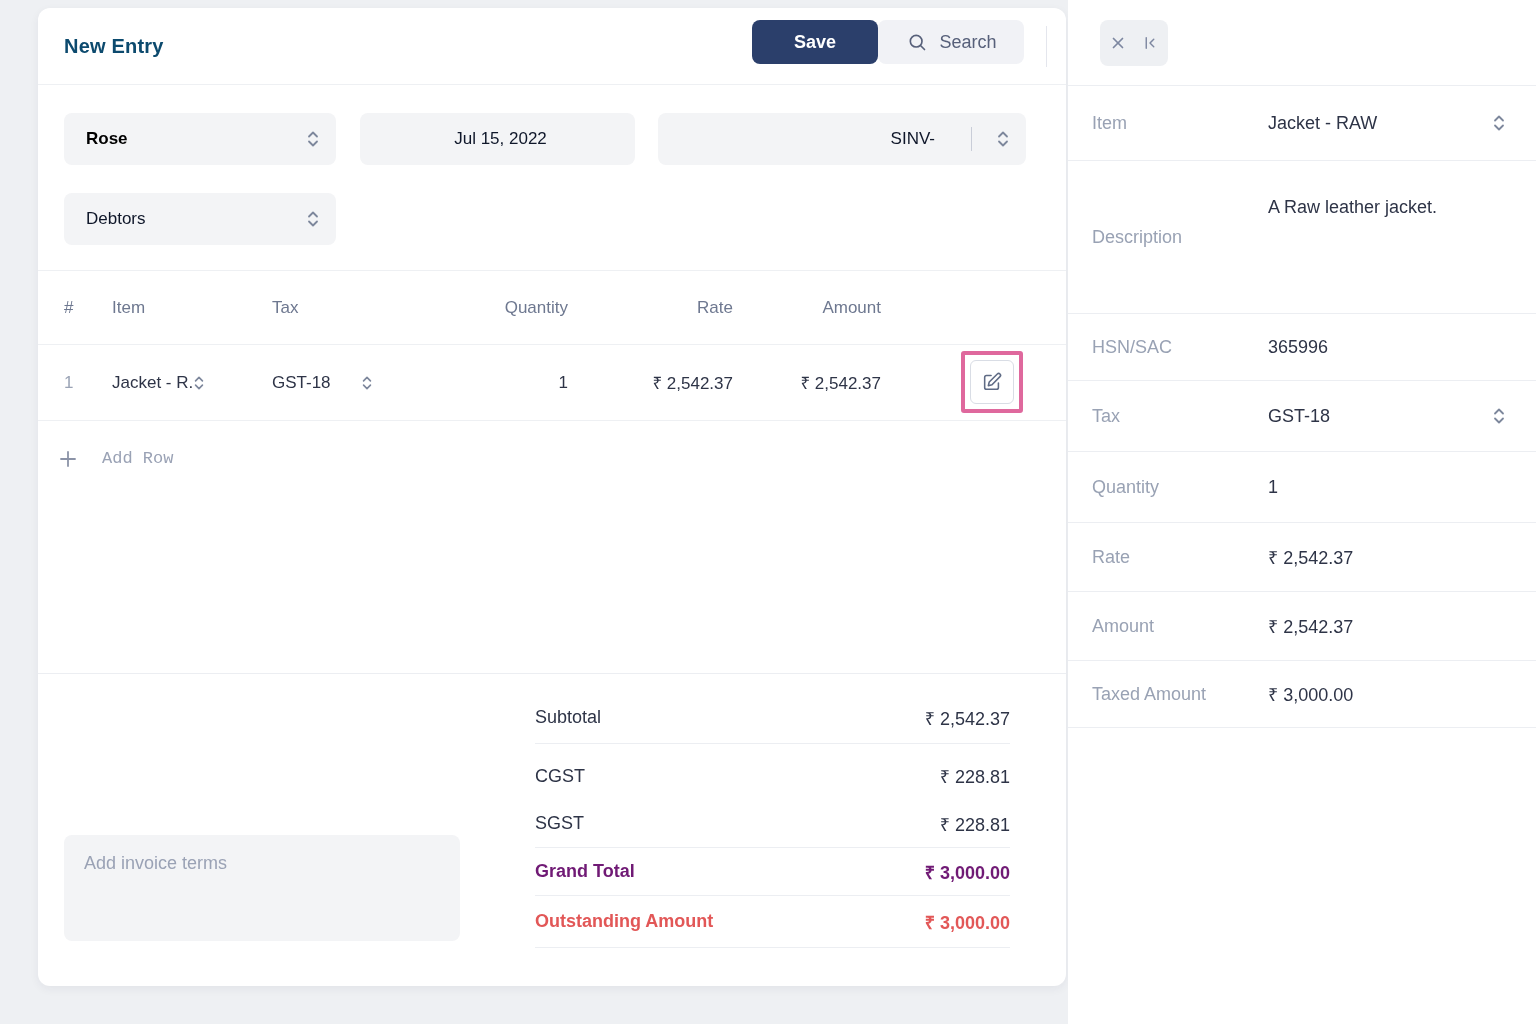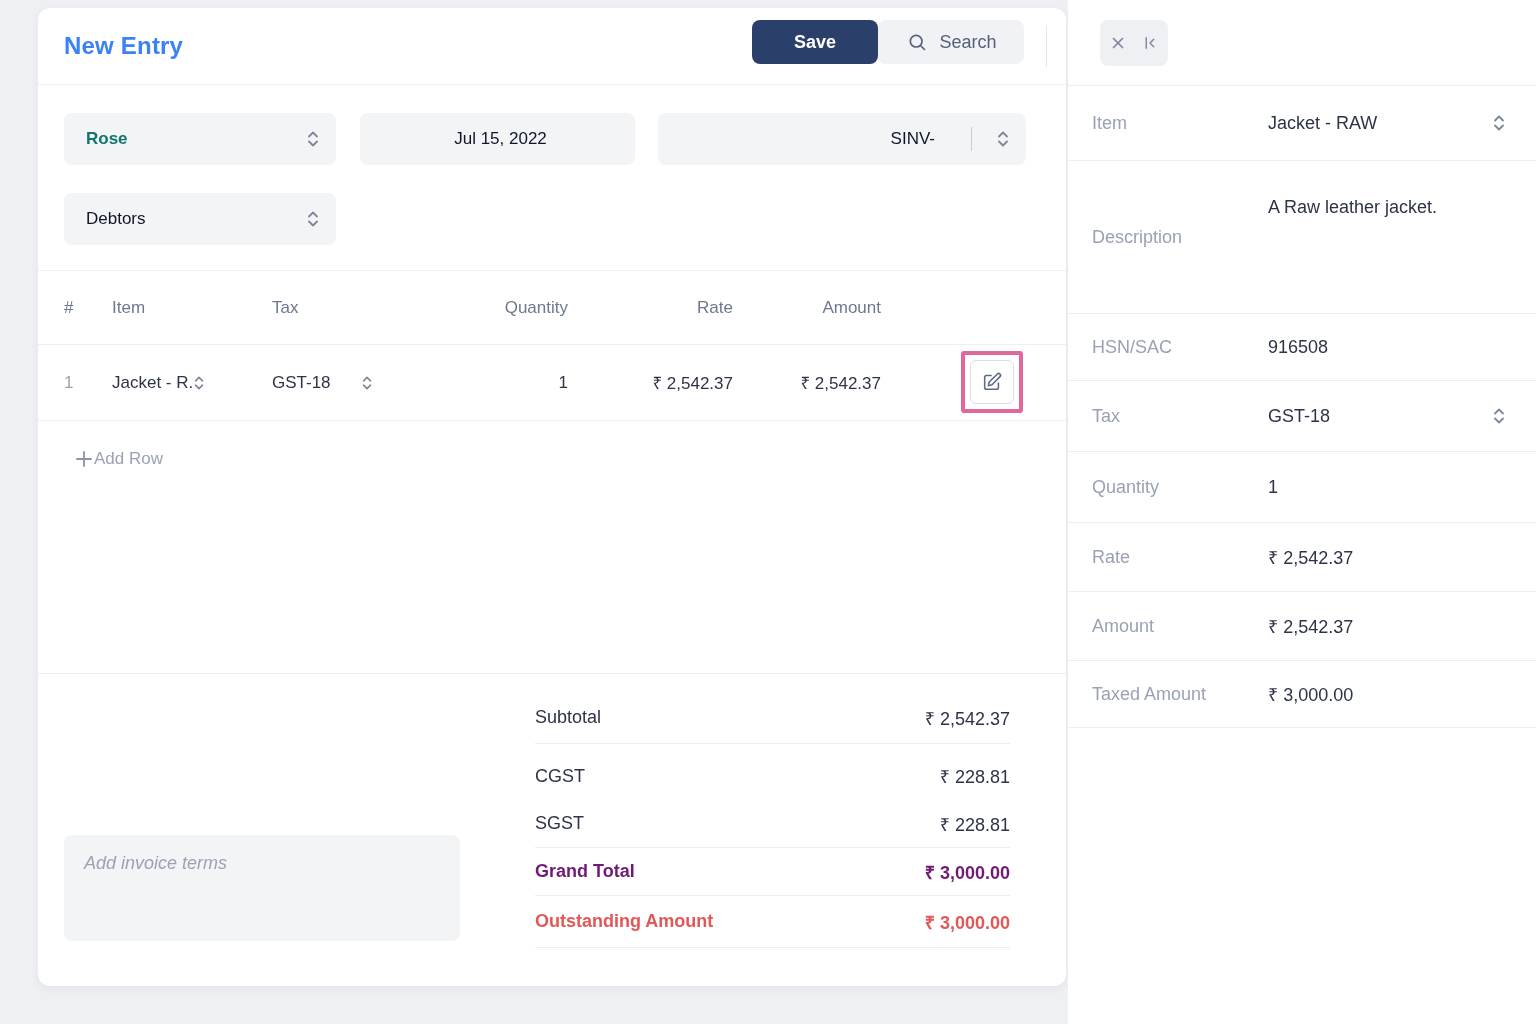--- a/index.html
+++ b/index.html
@@ -5,34 +5,34 @@
   * { margin:0; padding:0; box-sizing:border-box; }
   html,body { width:1536px; height:1024px; overflow:hidden; }
   body { background:#eef0f3; font-family:"Liberation Sans", sans-serif; color:#2e3447; position:relative; }
 
   
   .card { position:absolute; left:38px; top:8px; width:1028px; height:978px;
           background:#fff; border-radius:12px; box-shadow:0 3px 10px rgba(30,40,70,.06); }
 
   .card-header { position:relative; height:77px; border-bottom:1px solid #eef0f3; }
   .page-title { position:absolute; left:26px; top:50%; transform:translateY(-50%);
-                font-size:24px; font-weight:700; color:#3b82f6; letter-spacing:.2px; }
+                font-size:20px; font-weight:700; color:#0c4a6e; letter-spacing:.2px; }
   .btn-save { position:absolute; left:714px; top:12px; width:126px; height:44px;
               background:#2b3f6b; color:#fff; font-size:18px; font-weight:600;
               border:none; border-radius:8px; cursor:pointer; font-family:inherit; }
   .btn-search { position:absolute; left:840px; top:12px; width:146px; height:44px;
                 background:#f1f2f6; color:#57607a; font-size:18px; border:none; border-radius:8px;
                 display:flex; align-items:center; justify-content:center; gap:10px; cursor:pointer; font-family:inherit; }
   .header-vdiv { position:absolute; left:1008px; top:18px; width:1px; height:41px; background:#e4e6ed; }
 
   
   .field { position:absolute; height:52px; background:#f3f4f6; border-radius:8px;
            display:flex; align-items:center; font-size:17px; color:#0f172a; padding:0 16px 0 22px; }
   .field .grow { flex:1; }
-  .f-party   { left:26px;  top:105px; width:272px; font-weight:700; color:#0f766e; }
+  .f-party   { left:26px;  top:105px; width:272px; font-weight:700; color:#000000; }
   .f-date    { left:322px; top:105px; width:275px; justify-content:center; font-weight:500; }
   .f-series  { left:620px; top:105px; width:368px; justify-content:flex-end; gap:10px; }
   .f-account { left:26px;  top:185px; width:272px; }
   .text-cursor { width:1px; height:24px; background:#c9cdd8; margin:0 14px 0 26px; }
 
   
   .tbl-grid { display:grid; grid-template-columns:48px 160px 146px 150px 165px 148px;
               padding-left:26px; align-items:center; }
   .tbl-head { position:absolute; left:0; top:262px; width:100%; height:75px;
               border-top:1px solid #eef0f3; border-bottom:1px solid #eef0f3;
@@ -42,28 +42,28 @@
   .ta-r { text-align:right; }
   .cell-flex { display:flex; align-items:center; }
   .row-index { color:#9aa3b5; }
   .edit-btn { position:absolute; left:932px; top:352px; width:44px; height:44px;
               background:#fff; border:1px solid #d9dde5; border-radius:6px;
               display:flex; align-items:center; justify-content:center; cursor:pointer; }
   .highlight-box { position:absolute; left:923px; top:343px; width:62px; height:62px;
                    border:4px solid #df689d; border-radius:3px; pointer-events:none; }
 
   .add-row { position:absolute; left:0; top:413px; width:100%; height:75px;
-             display:flex; align-items:center; padding-left:36px;
-             font-size:17px; color:#9aa2b5; cursor:pointer; }
+             display:flex; align-items:center; gap:24px; padding-left:20px;
+             font-size:17px; color:#9aa2b5; cursor:pointer;font-family:Liberation Mono, monospace; }
 
   
   .card-footer-div { position:absolute; left:0; top:665px; width:100%; height:1px; background:#eceef2; }
   .terms-box { position:absolute; left:26px; top:827px; width:396px; height:106px;
                background:#f3f4f6; border:none; border-radius:8px; resize:none;
-               padding:18px 20px; font-size:18px; font-family:inherit; color:#701a75;font-style:italic; }
+               padding:18px 20px; font-size:18px; font-family:inherit; color:#701a75; }
   .terms-box::placeholder { color:#9aa2b5; }
 
   .totals { position:absolute; left:497px; top:684px; width:475px; font-size:18px; }
   .trow { display:flex; justify-content:space-between; align-items:center; }
   .trow.subtotal { height:52px; border-bottom:1px solid #eceef2; }
   .trow.cgst { height:48px; margin-top:8px; }
   .trow.sgst { height:48px; border-bottom:1px solid #eceef2; }
   .trow.grand { height:48px; border-bottom:1px solid #eceef2; color:#701a75; font-weight:600; }
   .trow.outstanding { height:52px; border-bottom:1px solid #eceef2; color:#e25757; font-weight:600;gap:48px; }
 
@@ -257,21 +257,21 @@
     </div>
 
 
     <div class="prow desc">
       <span class="plabel">Description</span>
       <span class="pvalue">A Raw leather jacket.</span>
     </div>
 
     <div class="prow h67">
       <span class="plabel">HSN/SAC</span>
-      <span class="pvalue">916508</span>
+      <span class="pvalue">365996</span>
     </div>
 
     <div class="prow h71">
       <span class="plabel">Tax</span>
       <span class="pvalue">GST-18</span>
       <span>
         <svg width="14" height="20" viewBox="0 0 14 20" fill="none" stroke="#7d879c" stroke-width="1.8" stroke-linecap="round" stroke-linejoin="round">
           <polyline points="3,7.5 7,3.5 11,7.5"></polyline>
             <polyline points="3,12.5 7,16.5 11,12.5"></polyline>
         </svg>

